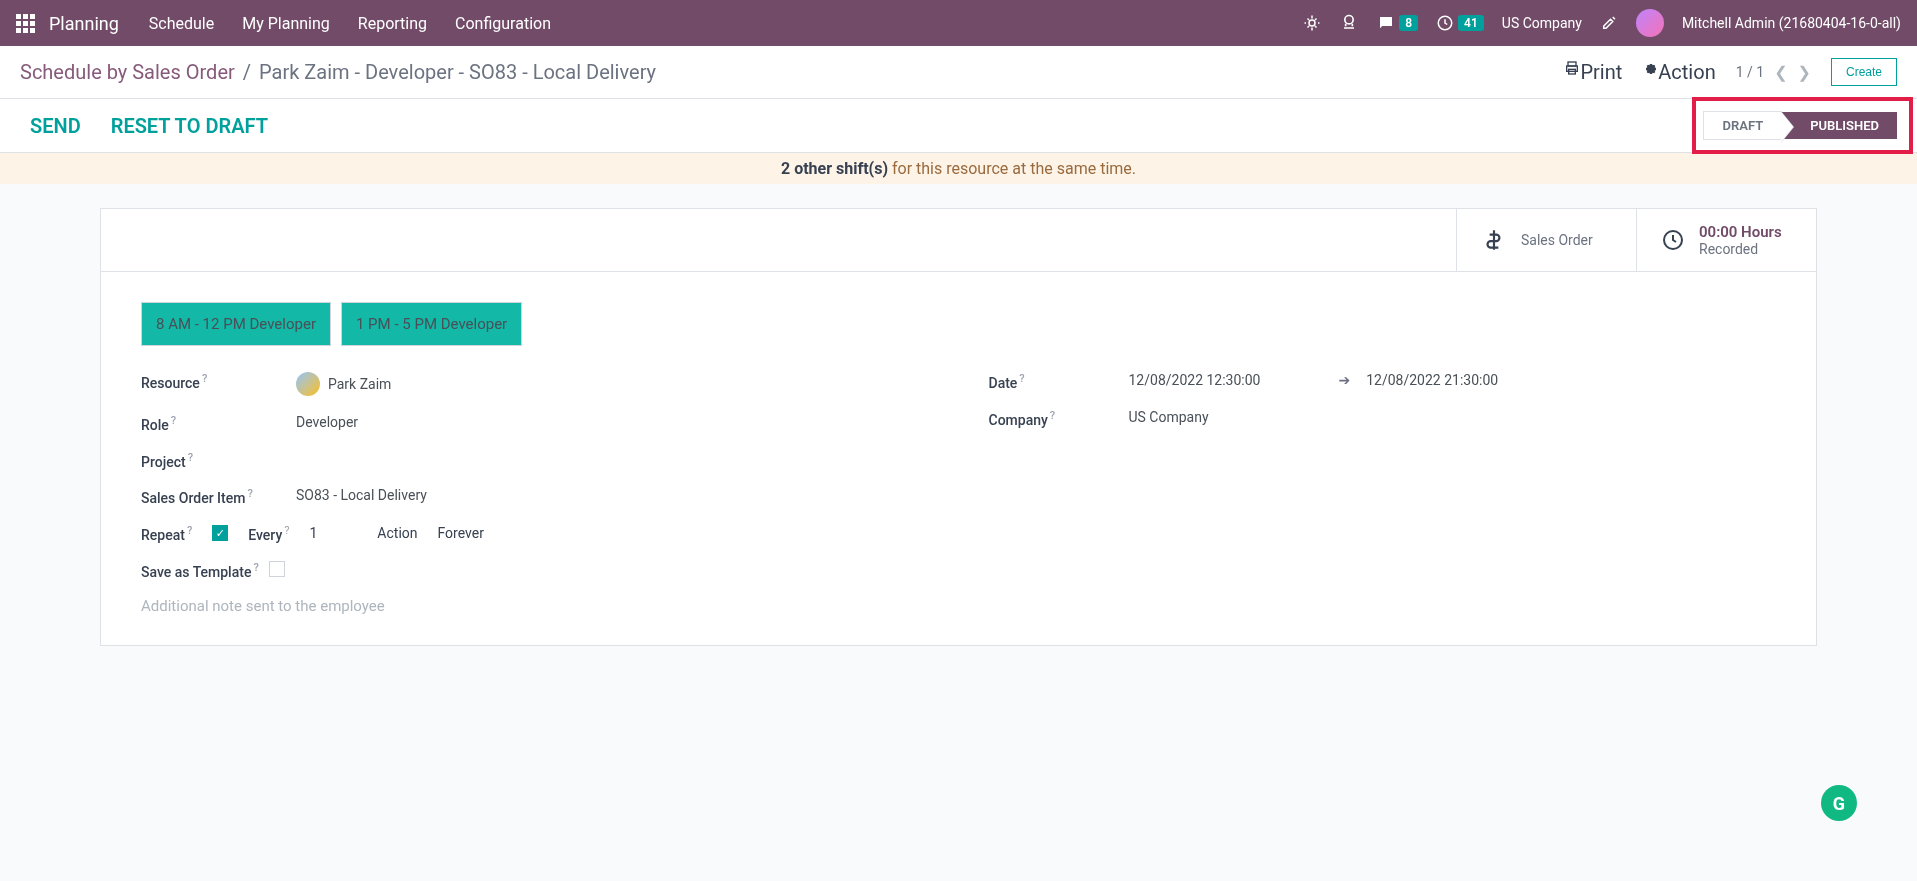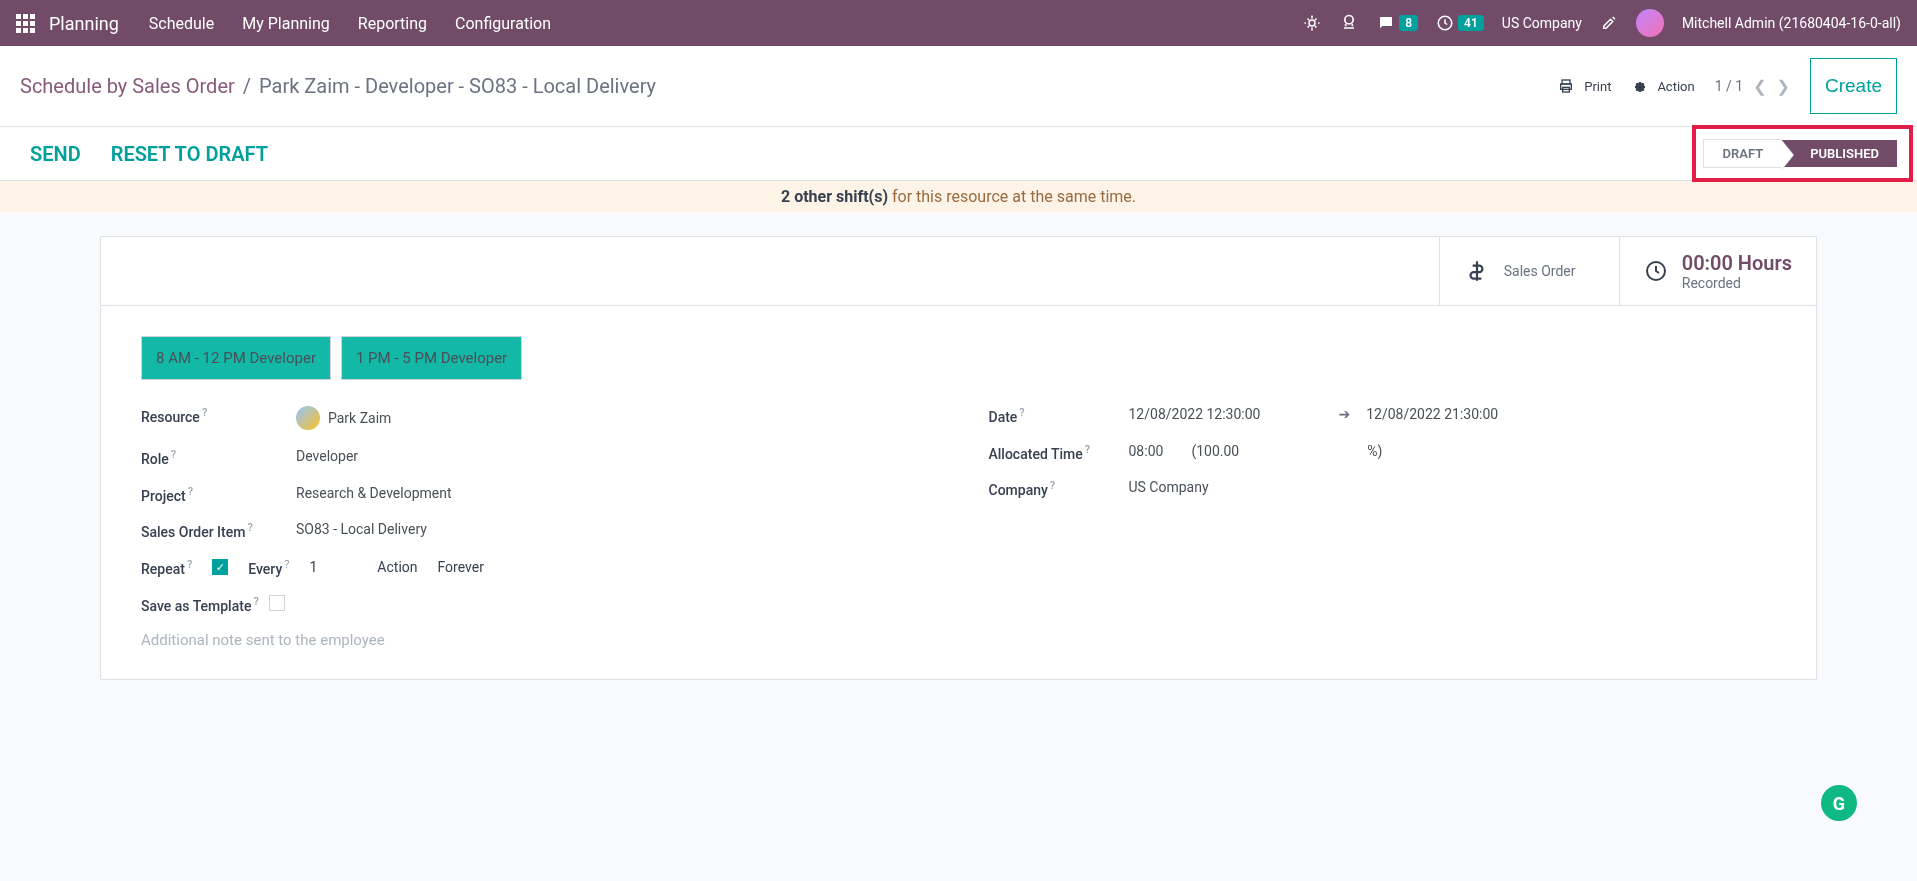--- a/index.html
+++ b/index.html
@@ -12,42 +12,42 @@
 .nav-links a{color:#fff;text-decoration:none;font-size:16px}
 .top-right{margin-left:auto;display:flex;align-items:center;gap:18px}
 .badge-green{background:#00a09d;color:#fff;border-radius:3px;padding:1px 6px;font-size:12px;font-weight:600}
 .badge-number{display:flex;align-items:center;gap:4px}
 .avatar{width:28px;height:28px;border-radius:50%;background:linear-gradient(135deg,#c084fc,#f472b6)}
 .icon{display:inline-flex;align-items:center;justify-content:center}
 .header-row{background:#fff;border-bottom:1px solid #dee2e6;padding:12px 20px;display:flex;align-items:center}
 .breadcrumb{font-size:20px;color:#875A7B;display:flex;align-items:center;gap:8px}
 .breadcrumb .current{color:#6b7280}
 .header-actions{margin-left:auto;display:flex;align-items:center;gap:20px}
-.btn-link{color:#374151;text-decoration:none;display:flex;align-items:center;gap:10px;cursor:pointer;font-size:13px}
+.btn-link{color:#374151;text-decoration:none;display:flex;align-items:flex-start;gap:0;cursor:pointer;font-size:20px}
 .pager{display:flex;align-items:center;gap:10px;color:#6b7280}
 .pager-arrow{color:#adb5bd;cursor:pointer;font-size:16px}
-.btn-create{border:1px solid #00a09d;color:#00a09d;background:#fff;padding:16px 14px;cursor:pointer;font-size:19px}
+.btn-create{border:1px solid #00a09d;color:#00a09d;background:#fff;padding:6px 14px;cursor:pointer;font-size:12px}
 .status-row{background:#fff;border-bottom:1px solid #dee2e6;padding:12px 20px 12px 30px;display:flex;align-items:center}
 .status-link{color:#00a09d;font-weight:600;margin-right:30px;cursor:pointer;font-size:20px}
 .status-badges{margin-left:auto;display:flex;align-items:center;position:relative}
 .highlight-box{position:absolute;top:-14px;right:-16px;bottom:-14px;left:-11px;border:4px solid #e11d48;pointer-events:none}
 .status-pill{padding:6px 18px;font-size:13px;font-weight:600}
 .status-draft{background:#fff;color:#6b7280;border:1px solid #dee2e6;position:relative}
 .status-draft::after{content:'';position:absolute;right:-12px;top:0;bottom:0;width:0;height:0;border-top:15px solid transparent;border-bottom:15px solid transparent;border-left:12px solid #fff;z-index:2}
 .status-draft::before{content:'';position:absolute;right:-13px;top:-1px;bottom:-1px;width:0;height:0;border-top:16px solid transparent;border-bottom:16px solid transparent;border-left:13px solid #dee2e6;z-index:1}
 .status-published{background:#714B67;color:#fff;padding-left:28px}
 .alert-bar{background:#fdf3e7;padding:6px;text-align:center;font-size:16px;color:#9a6b3f}
 .alert-bar b{color:#374151}
 .content{padding:24px 100px}
 .sheet{background:#fff;border:1px solid #dee2e6}
 .sheet-top{display:flex;border-bottom:1px solid #dee2e6}
 .sheet-top-spacer{flex:1}
 .stat-box{border-left:1px solid #dee2e6;padding:14px 24px;display:flex;align-items:center;gap:14px;min-width:180px;cursor:pointer}
 .stat-box .label{color:#6b7280;font-size:14px}
-.stat-box .big{color:#714B67;font-weight:600;font-size:20px}
+.stat-box .big{color:#714B67;font-weight:600;font-size:15px}
 .sheet-body{padding:30px 40px}
 .tags-row{display:flex;gap:10px;margin-bottom:26px}
 .tag{border:1px solid #ced4da;padding:12px 14px;background:#14b8a6;font-size:15px;color:#495057;cursor:pointer}
 .two-col{display:flex;gap:60px}
 .col{flex:1}
 .field-row{display:flex;align-items:flex-start;margin-bottom:18px}
 .field-label{width:155px;color:#374151;font-weight:500;flex-shrink:0}
 .q{color:#9ca3af;font-size:11px;vertical-align:super;margin-left:2px}
 .field-value{color:#495057;display:flex;align-items:center;gap:8px;flex:1}
 .avatar-sm{width:24px;height:24px;border-radius:50%;background:linear-gradient(135deg,#93c5fd,#fbbf24)}
@@ -196,21 +196,20 @@
               <div class="avatar-sm"></div>
               <span>Park Zaim</span>
             </div>
           </div>
           <div class="field-row">
             <div class="field-label"><span>Role</span><span class="q">?</span></div>
             <div class="field-value">Developer</div>
           </div>
           <div class="field-row">
             <div class="field-label"><span>Project</span><span class="q">?</span></div>
-            <div class="field-value">Research &amp; Development</div>
           </div>
           <div class="field-row">
             <div class="field-label"><span>Sales Order Item</span><span class="q">?</span></div>
             <div class="field-value">SO83 - Local Delivery</div>
           </div>
           <div class="repeat-row">
             <div class="field-label" style="width:auto"><span>Repeat</span><span class="q">?</span></div>
             <div class="chk">✓</div>
             <div><span style="font-weight:500">Every</span><span class="q">?</span></div>
             <span>1</span>
@@ -226,28 +225,20 @@
         <div class="col">
           <div class="field-row">
             <div class="field-label" style="width:140px"><span>Date</span><span class="q">?</span></div>
             <div class="field-value">
               <span>12/08/2022 12:30:00</span>
               <span class="arrow-icon" style="margin-left:70px">➔</span>
               <span>12/08/2022 21:30:00</span>
             </div>
           </div>
           <div class="field-row">
-            <div class="field-label" style="width:140px"><span>Allocated Time</span><span class="q">?</span></div>
-            <div class="field-value">
-              <span>08:00</span>
-              <span style="margin-left:20px">(100.00</span>
-              <span style="margin-left:120px">%)</span>
-            </div>
-          </div>
-          <div class="field-row">
             <div class="field-label" style="width:140px"><span>Company</span><span class="q">?</span></div>
             <div class="field-value">US Company</div>
           </div>
         </div>
       </div>
     </div>
   </div>
 </div>
 
 <div class="fab">G</div>

